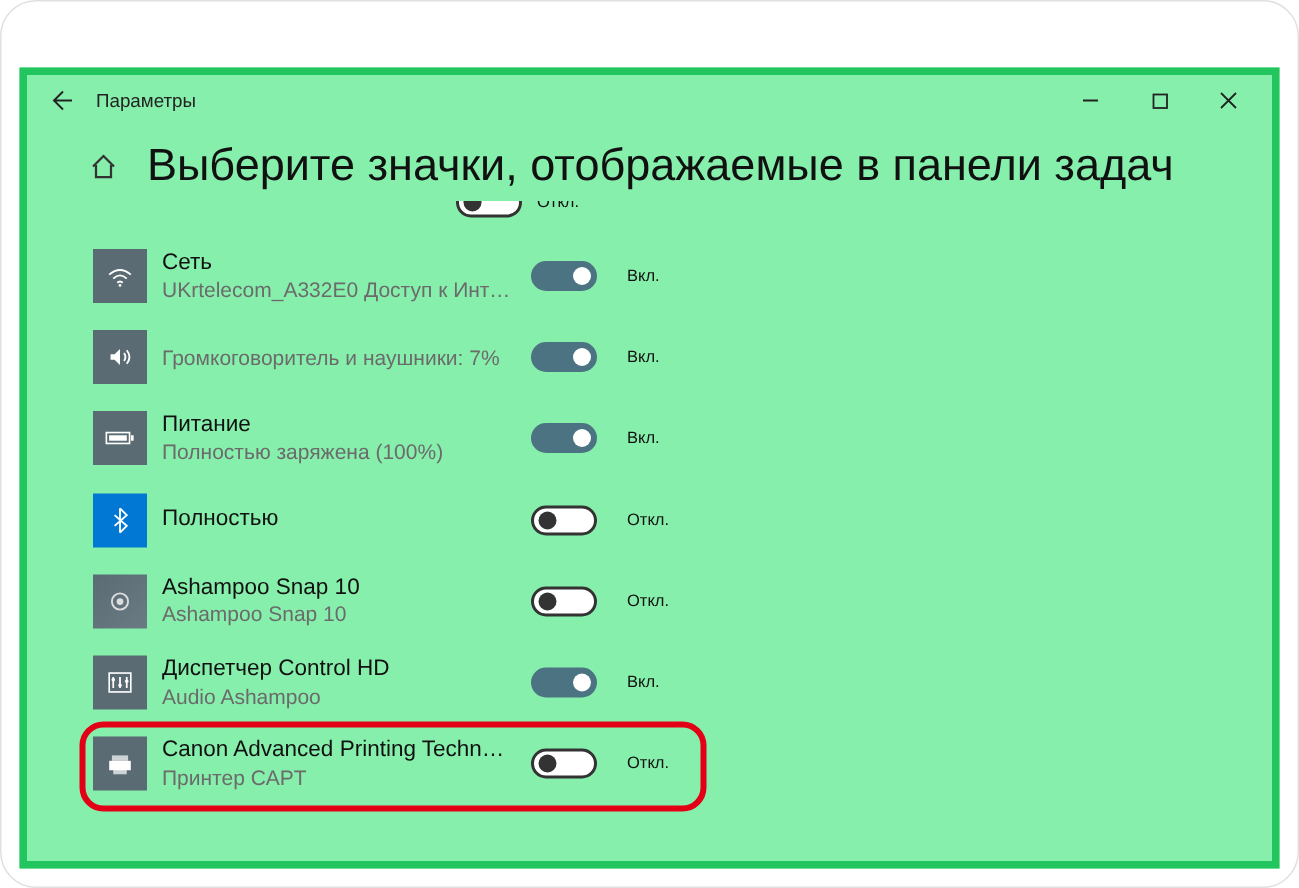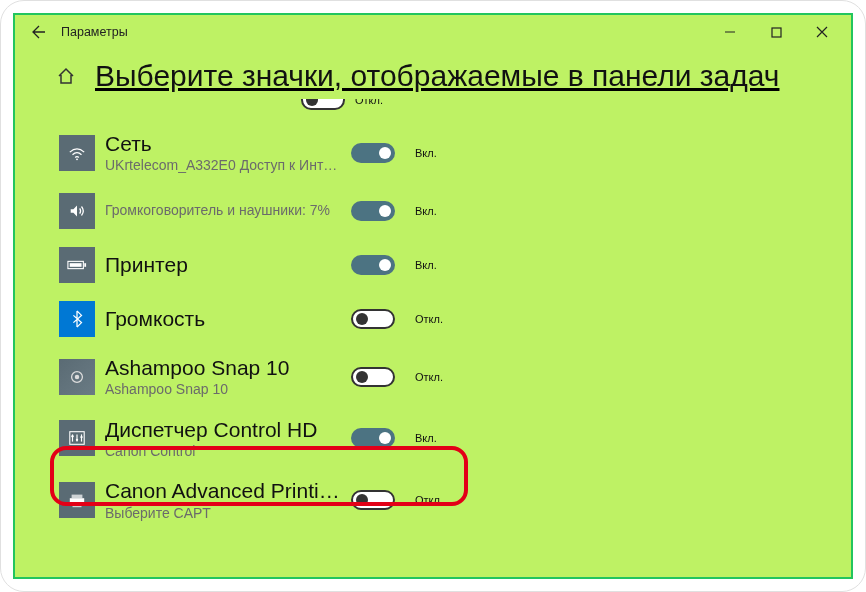--- a/index.html
+++ b/index.html
@@ -9,24 +9,25 @@
     width: 866px;
     height: 592px;
     overflow: hidden;
     border-radius: 24px;
     border: 1px solid #e0e0e0;
     position: relative;
   }
   .inner {
     position: absolute;
     inset: 12px;
-    background: #bef264;
-    border: 2px solid #22c55e;
+    background: #86efac;
+    border: 5px solid #22c55e;
     display: flex;
     flex-direction: column;
+    margin-top: 32px;
   }
   .titlebar {
     height: 34px;
     display: flex;
     align-items: center;
     padding: 0 6px 0 10px;
     font-size: 12.5px;
     color: #222;
   }
   .tb-back {
@@ -43,21 +44,20 @@
     display: flex;
     align-items: center;
     justify-content: center;
     color: #222;
   }
   .header {
     display: flex;
     align-items: center;
     padding: 10px 40px 6px 40px;
     gap: 18px;
-    text-decoration: underline;
   }
   .home-icon { width: 22px; height: 22px; display: flex; align-items: center; justify-content: center; color: #333; }
   .page-title { font-size: 30px; font-weight: 400; color: #111; }
 
   .list {
     padding: 0 40px 0 40px;
     overflow-y: auto;
     flex: 1;
   }
 
@@ -84,21 +84,21 @@
     justify-content: center;
     flex-shrink: 0;
   }
   .icon-tile.blue { background: #0078d4; }
   .icon-tile.slate { background: #5a6b74; }
   .icon-tile.color { background: linear-gradient(135deg,#5a6b74,#6a7b84); }
   .textcol {
     width: 236px;
     flex-shrink: 0;
   }
-  .t1 { font-size: 21px; color: #111; line-height: 1.25; white-space: nowrap; overflow: hidden; text-overflow: ellipsis; }
+  .t1 { font-size: 15px; color: #111; line-height: 1.25; white-space: nowrap; overflow: hidden; text-overflow: ellipsis; }
   .t2 { font-size: 14px; color: #6b6b6b; line-height: 1.25; white-space: nowrap; overflow: hidden; text-overflow: ellipsis; }
 
   .toggle {
     width: 44px;
     height: 20px;
     border-radius: 11px;
     position: relative;
     flex-shrink: 0;
   }
   .toggle .knob {
@@ -208,36 +208,37 @@
 
     <div class="row">
       <div class="icon-tile slate">
         <svg width="20" height="12" viewBox="0 0 22 12">
             <rect x="1" y="2" width="17" height="8" stroke="#fff" stroke-width="1.2" fill="none"></rect>
             <rect x="3" y="4" width="13" height="4" fill="#fff"></rect>
             <rect x="19" y="4" width="2" height="4" fill="#fff"></rect>
           </svg>
       </div>
       <div class="textcol">
-        <div class="t1">Принтер</div>
+        <div class="t1">Питание</div>
+        <div class="t2">Полностью заряжена (100%)</div>
       </div>
       <div class="toggle on">
           <div class="knob"></div>
         </div>
       <div class="state-label">Вкл.</div>
     </div>
 
     <div class="row">
       <div class="icon-tile blue">
         <svg width="12" height="18" viewBox="0 0 12 20">
             <path d="M6 1 V19 M6 1 L11 6 L2 14 M6 19 L11 14 L2 6" stroke="#fff" stroke-width="1.4" fill="none"></path>
           </svg>
       </div>
       <div class="textcol">
-        <div class="t1">Громкость</div>
+        <div class="t1">Полностью</div>
       </div>
       <div class="toggle off">
           <div class="knob"></div>
         </div>
       <div class="state-label">Откл.</div>
     </div>
 
     <div class="row">
       <div class="icon-tile color">
         <svg width="18" height="18" viewBox="0 0 20 20">
@@ -262,39 +263,39 @@
             <line x1="5" y1="6" x2="5" y2="14" stroke="#fff" stroke-width="1.3"></line>
             <line x1="10" y1="6" x2="10" y2="14" stroke="#fff" stroke-width="1.3"></line>
             <line x1="15" y1="6" x2="15" y2="14" stroke="#fff" stroke-width="1.3"></line>
             <circle cx="5" cy="8" r="1.3" fill="#fff"></circle>
             <circle cx="10" cy="12" r="1.3" fill="#fff"></circle>
             <circle cx="15" cy="9" r="1.3" fill="#fff"></circle>
           </svg>
       </div>
       <div class="textcol">
         <div class="t1">Диспетчер Control HD</div>
-        <div class="t2">Canon Control</div>
+        <div class="t2">Audio Ashampoo</div>
       </div>
       <div class="toggle on">
           <div class="knob"></div>
         </div>
       <div class="state-label">Вкл.</div>
     </div>
 
     <div class="row">
       <div class="icon-tile slate">
         <svg width="18" height="18" viewBox="0 0 20 20">
             <rect x="4" y="4" width="12" height="4" fill="#fff" opacity="0.7"></rect>
             <rect x="2" y="8" width="16" height="7" fill="#fff"></rect>
             <rect x="5" y="13" width="10" height="5" fill="#fff" opacity="0.7"></rect>
           </svg>
       </div>
       <div class="textcol">
         <div class="t1">Canon Advanced Printing Technolo…</div>
-        <div class="t2">Выберите CAPT</div>
+        <div class="t2">Принтер CAPT</div>
       </div>
       <div class="toggle off">
           <div class="knob"></div>
         </div>
       <div class="state-label">Откл.</div>
     </div>
 
   </div>
 
   <div class="highlight" style="left:35px; top:431px; width:418px; height:60px;"></div>

